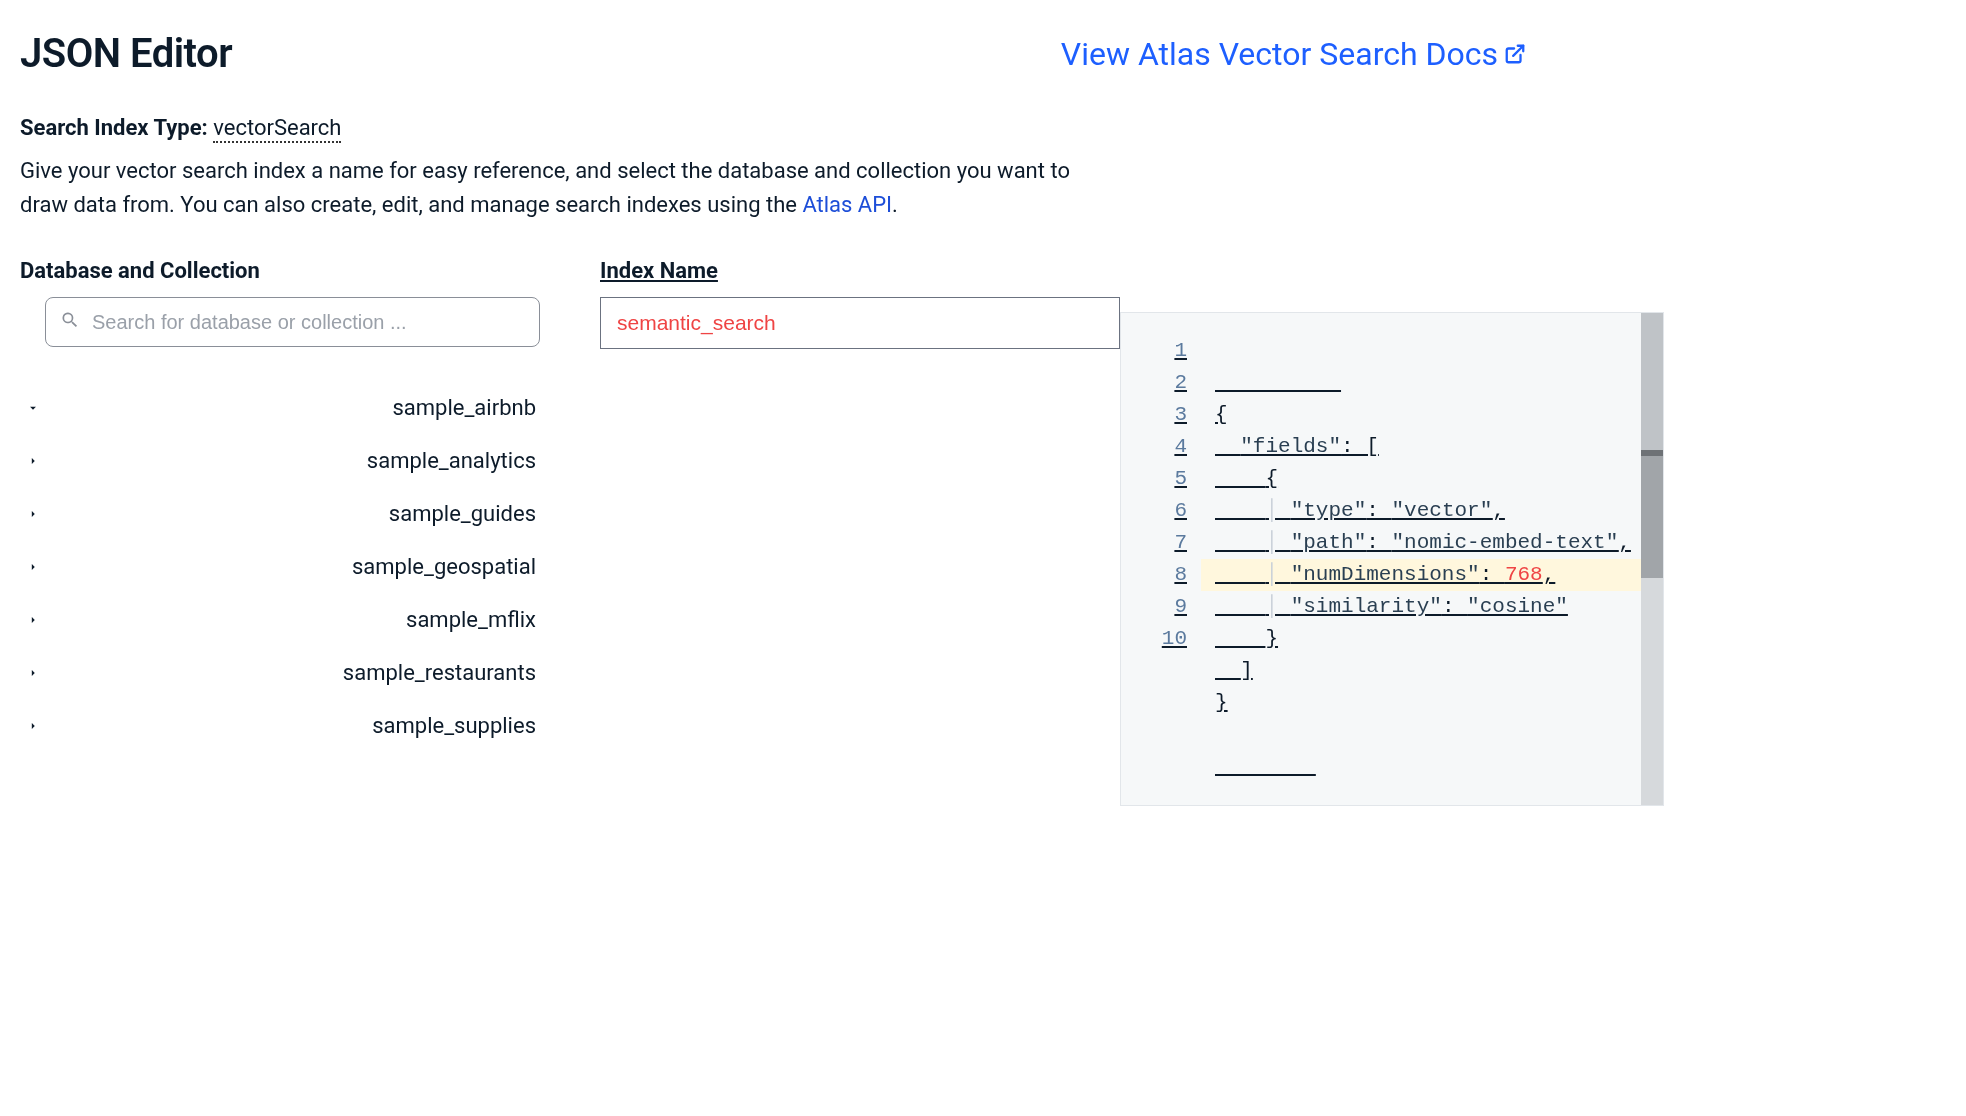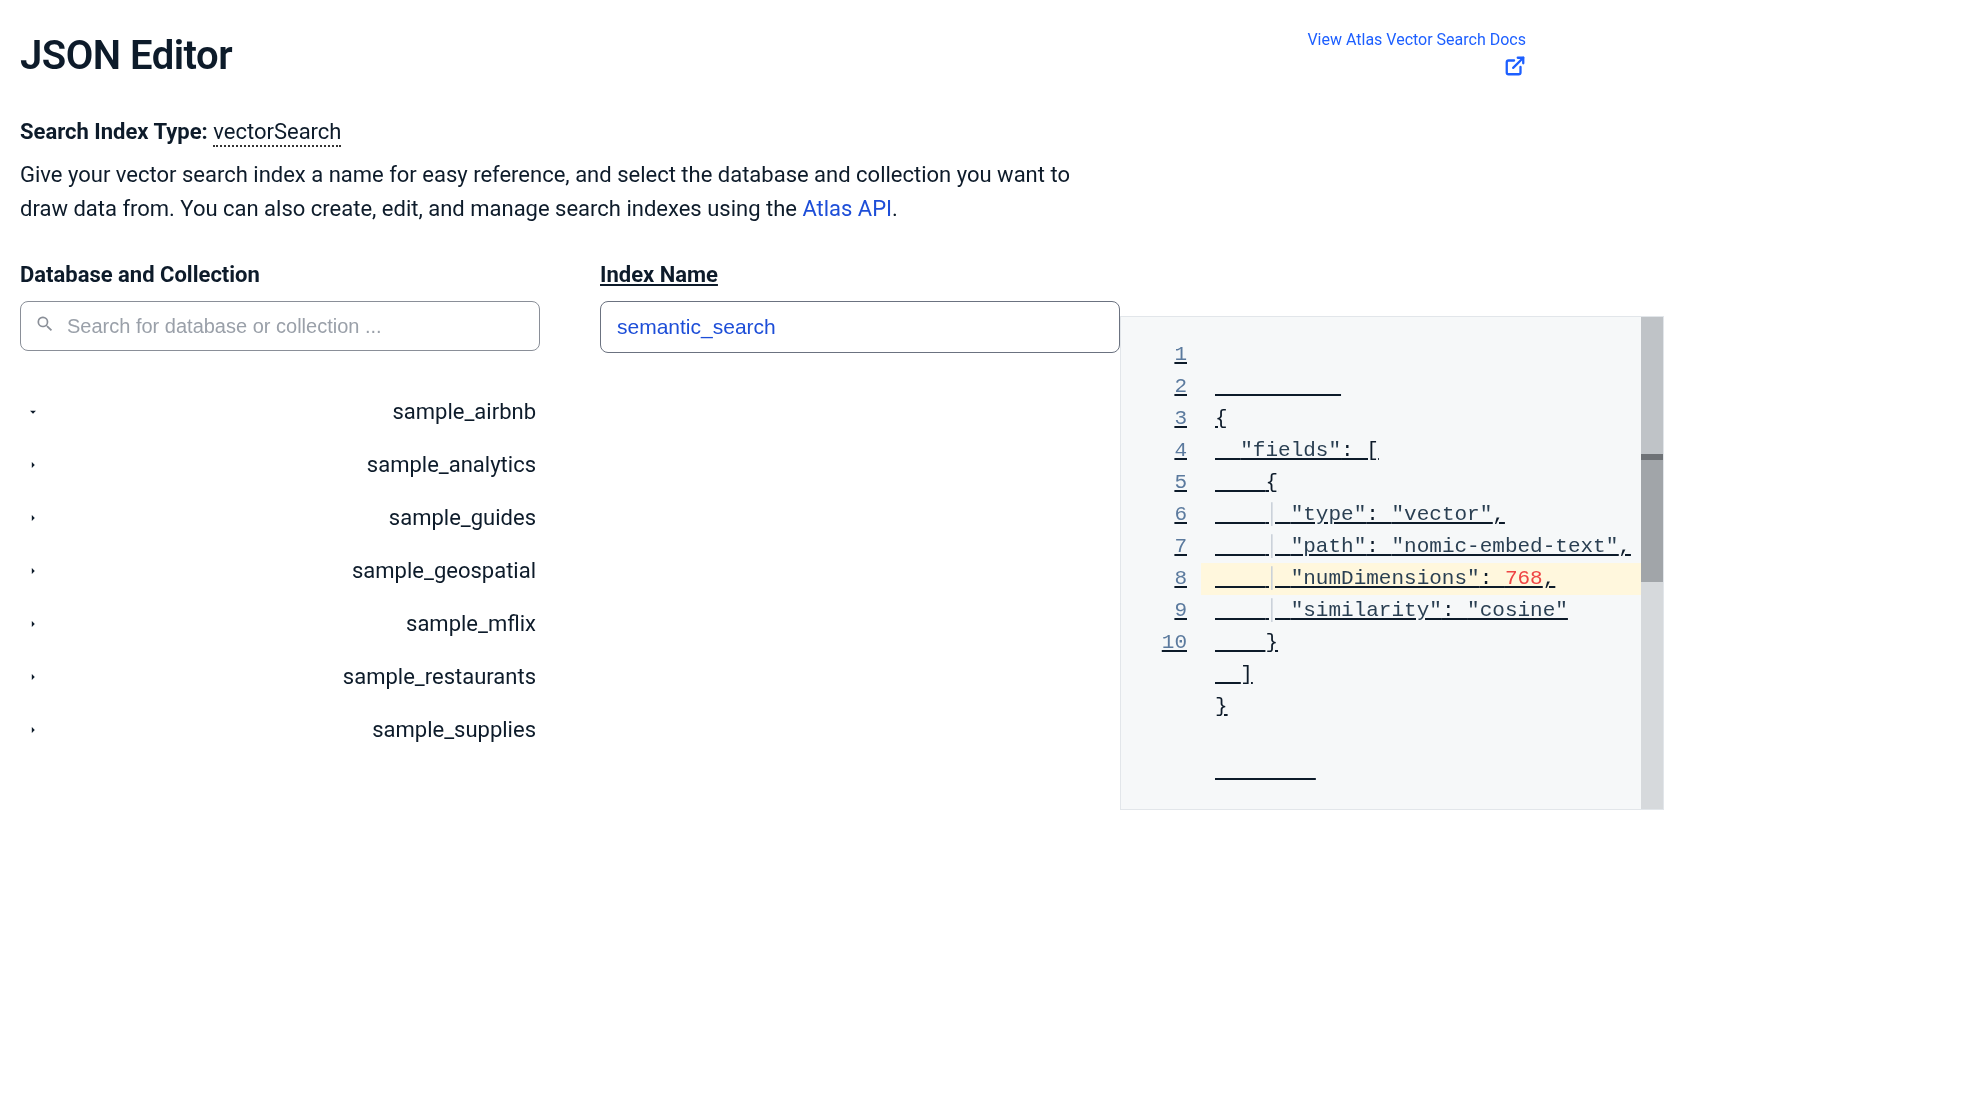--- a/index.html
+++ b/index.html
@@ -19,26 +19,25 @@
     padding-right: 420px;
   }
   .page-title {
     font-size: 40px;
     font-weight: 600;
     color: #0d1b2a;
     letter-spacing: -0.5px;
   }
   .docs-link {
     color: #1d5fff;
-    font-size: 16px;
+    font-size: 32px;
     text-decoration: none;
     display: inline-flex;
-    align-items: flex-end;
+    align-items: flex-start;
     gap: 6px;
-    flex-direction: column;
   }
   .docs-link svg { width: 22px; height: 22px; }
   .index-type-row {
     font-size: 22px;
     margin-bottom: 14px;
   }
   .index-type-label { font-weight: 700; }
   .index-type-value {
     border-bottom: 2px dotted #333;
     padding-bottom: 1px;
@@ -66,20 +65,21 @@
   }
 
   .search-box {
     display: flex;
     align-items: center;
     border: 1.5px solid #8a8f98;
     border-radius: 8px;
     padding: 10px 14px;
     gap: 12px;
     height: 50px;
+    margin-left: 25px;
   }
   .search-box input {
     border: none;
     outline: none;
     font-size: 20px;
     width: 100%;
     color: #333;
   }
   .search-box input::placeholder { color: #9aa0a9; }
   .search-icon { width: 20px; height: 20px; fill: #8a8f98; }
@@ -111,27 +111,27 @@
   .radio-selected {
     width: 20px; height: 20px;
     border-radius: 50%;
     border: 5px solid #1d5fff;
     background: #ffffff;
     flex-shrink: 0;
   }
 
   .text-input {
     border: 1.5px solid #6b7280;
-    border-radius: 8px;
+    border-radius: 0;
     padding: 12px 16px;
     font-size: 21px;
     width: 100%;
     height: 52px;
     outline: none;
-    color: #1d4ed8;
+    color: #ef4444;
   }
 
   .editor-wrap {
     margin-top: 54px;
   }
   .code-editor {
     display: flex;
     background: #f6f8f9;
     border: 1px solid #e2e6ea;
     font-family: "SFMono-Regular", Consolas, "Liberation Mono", Menlo, monospace;

